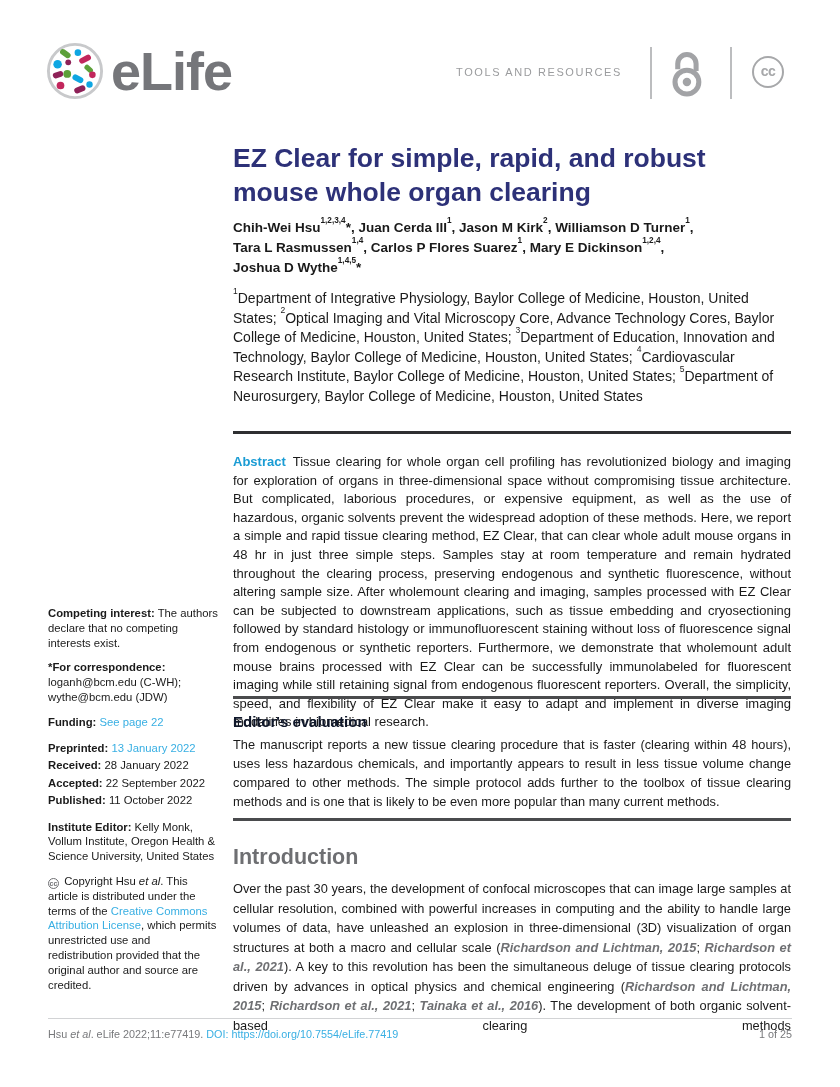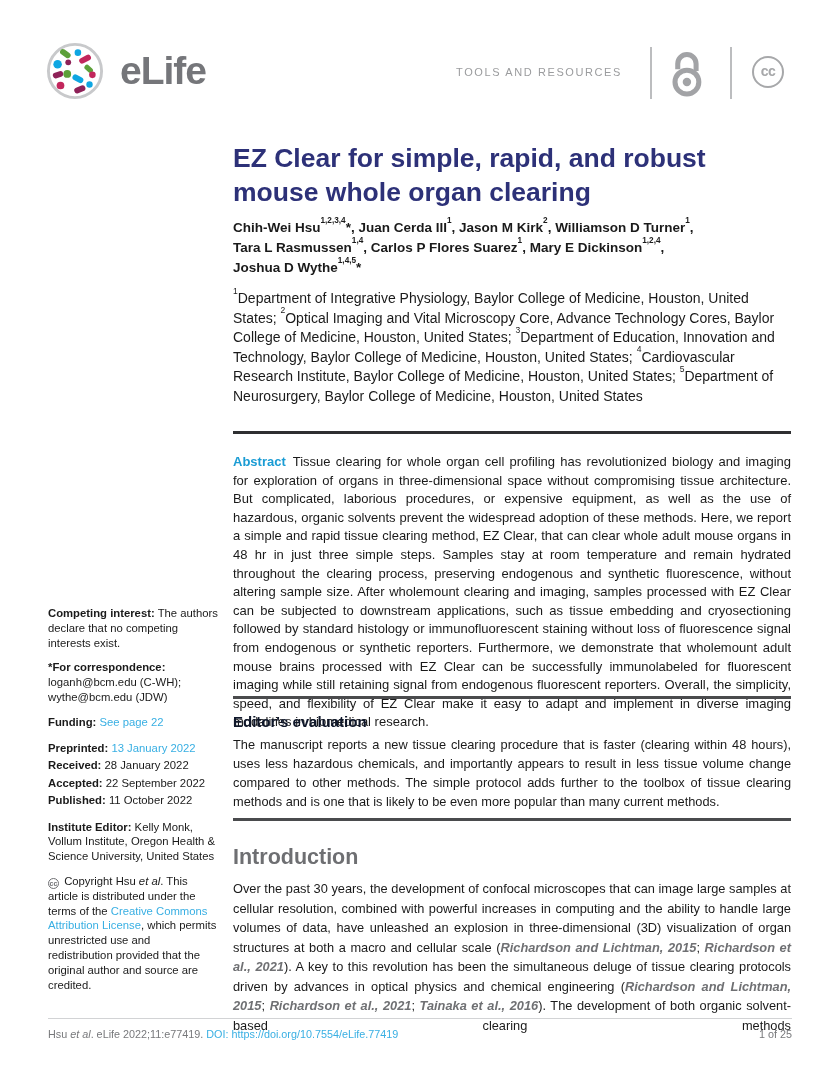--- a/index.html
+++ b/index.html
@@ -2,21 +2,21 @@
 <html><head>
 <meta charset="utf-8">
 <style>
   html,body{margin:0;padding:0;background:#ffffff;}
   .page{position:relative;width:840px;height:1087px;background:#ffffff;overflow:hidden;
         font-family:"Liberation Sans", sans-serif;color:#1a1a1a;}
 
   
   .logo-wrap{position:absolute;left:46px;top:42px;display:flex;align-items:center;}
   .logo-mark{width:58px;height:58px;}
-  .wordmark{font-size:39px;font-weight:bold;color:#75767a;letter-spacing:-1px;margin-left:16px;line-height:58px;}
+  .wordmark{font-size:54px;font-weight:bold;color:#75767a;letter-spacing:-1px;margin-left:7px;line-height:58px;}
   .article-type{position:absolute;left:380px;top:66px;width:242px;text-align:right;
                 font-size:11px;letter-spacing:1.6px;color:#9b9c9e;}
   .hdr-divider{position:absolute;top:47px;width:1.5px;height:52px;background:#bcbdbf;}
   .hdr-div-1{left:650px;} .hdr-div-2{left:730px;}
   .lock-icon{position:absolute;left:664px;top:45px;width:44px;height:54px;}
   .cc-badge{position:absolute;left:752px;top:56px;width:32px;height:32px;box-sizing:border-box;
             border:2.5px solid #a7a8aa;border-radius:50%;color:#a7a8aa;font-weight:bold;
             font-size:14px;line-height:27px;text-align:center;letter-spacing:-0.5px;}
 
   

